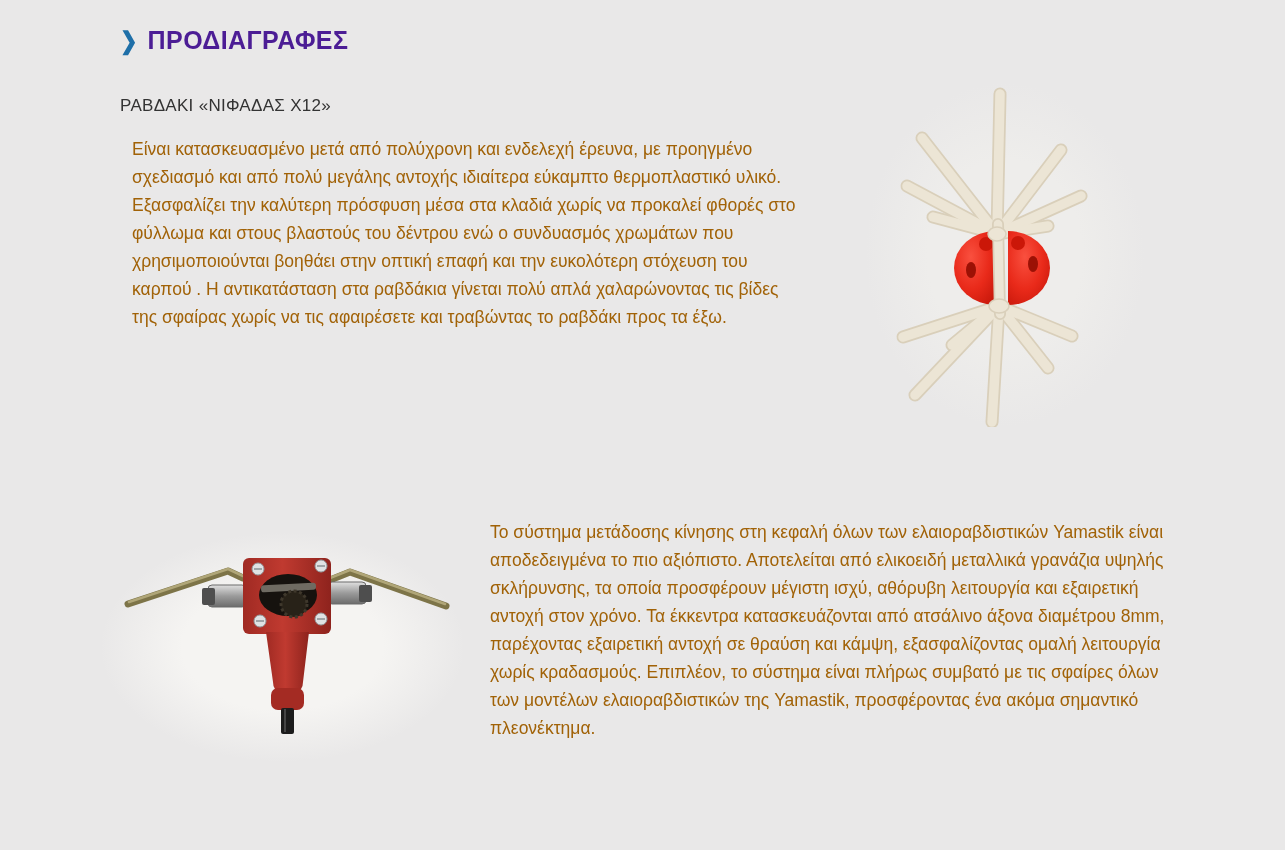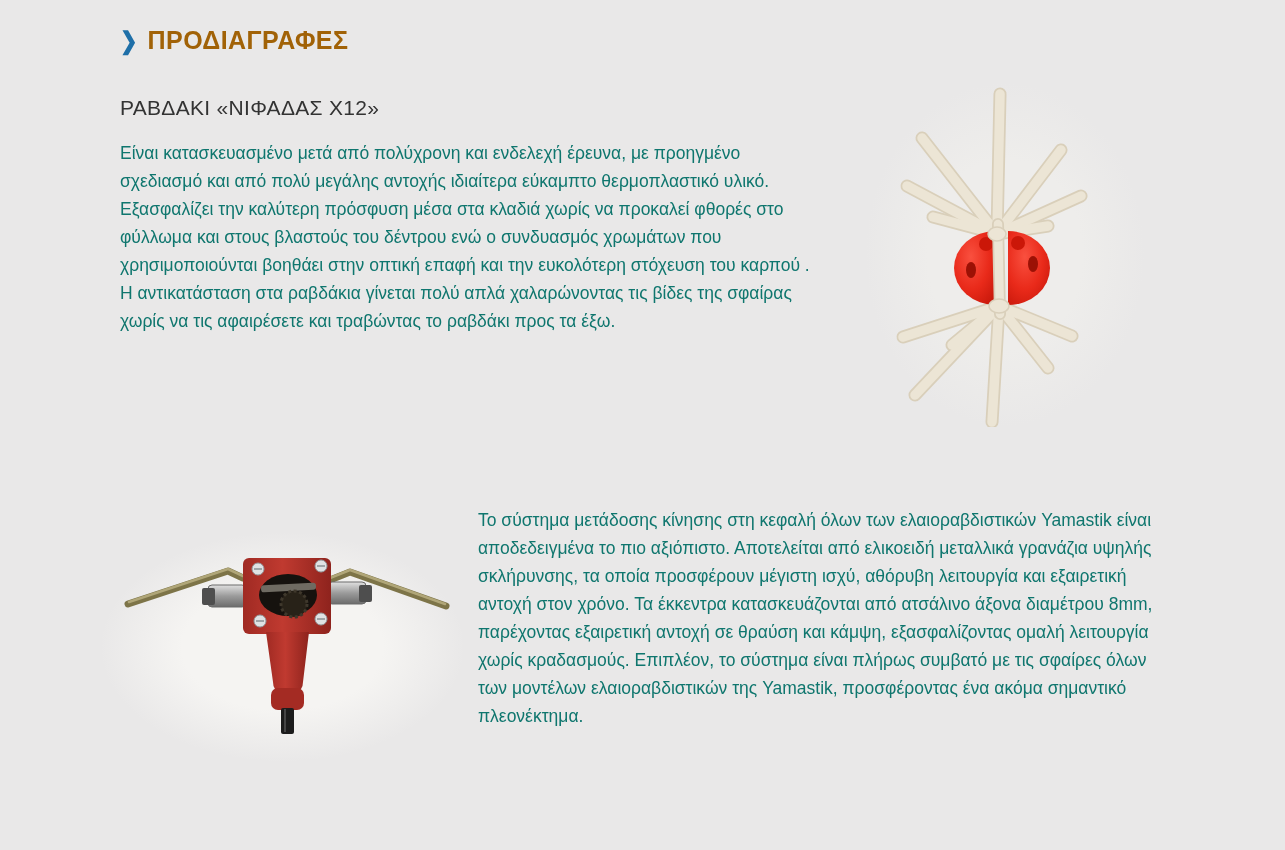--- a/index.html
+++ b/index.html
@@ -29,39 +29,39 @@
     color: #1e6fa8;
     font-size: 21px;
     font-weight: 700;
     line-height: 1;
     transform: scaleY(1.15);
   }
   .specs-title {
     margin: 0;
     font-size: 25px;
     font-weight: 700;
-    color: #a16207;
+    color: #4c1d95;
     letter-spacing: 0.4px;
   }
   
   .sec-text { position: absolute; }
   .sec1-text { left: 120px; top: 96px;  width: 700px; }
   .sec2-text { left: 478px; top: 506px; width: 700px; }
   .sec-title {
     margin: 0 0 19px 0;
-    font-size: 21px;
+    font-size: 17px;
     font-weight: 400;
     color: #333333;
     letter-spacing: 0.3px;
   }
   .sec-body {
-    margin: 0;
+    margin: 12px;
     font-size: 17.5px;
     line-height: 28px;
-    color: #0f766e;
+    color: #a16207;
   }
   
   figure { margin: 0; padding: 0; }
   .sec1-fig {
     position: absolute;
     left: 865px;
     top: 82px;
     width: 280px;
     height: 345px;
     background: radial-gradient(closest-side, #eeedeb 55%, rgba(238,237,235,0) 100%);

